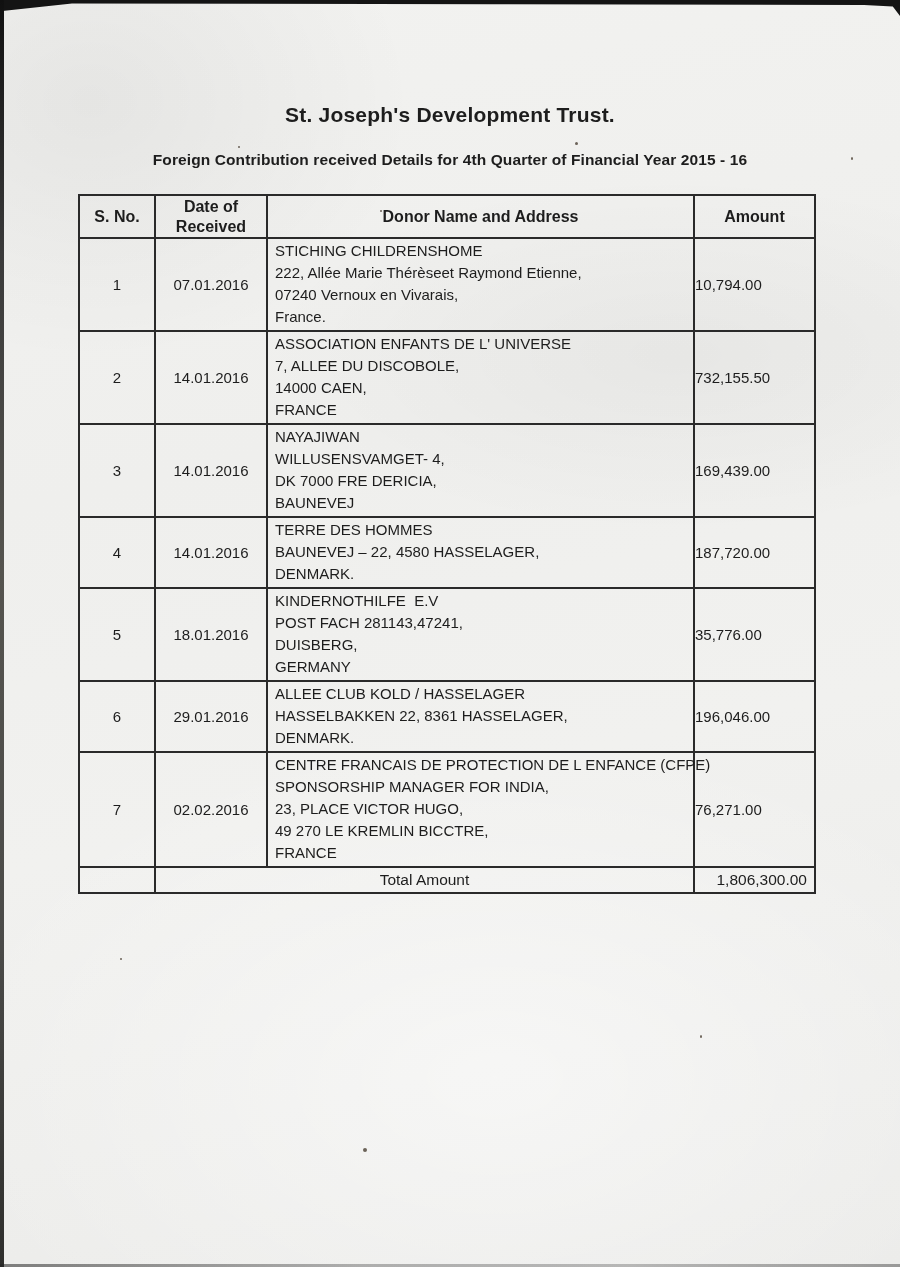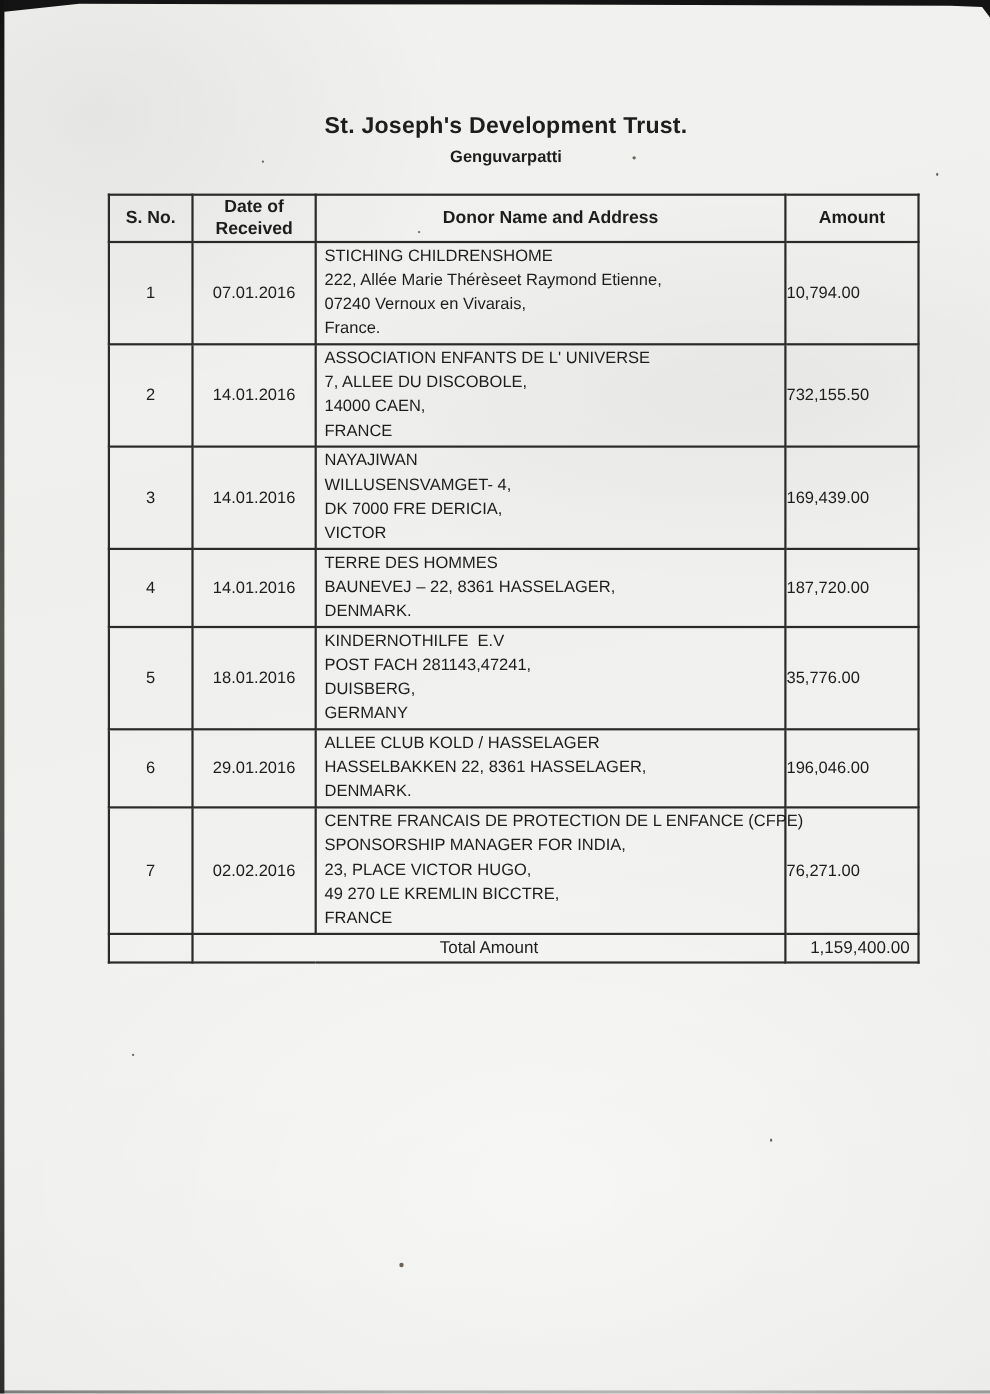--- a/index.html
+++ b/index.html
@@ -30,21 +30,21 @@
     position: absolute; top: 0; left: 0; width: 4px; height: 100%;
     background: linear-gradient(#101010 0%, #3a3a3a 20%, #55544f 45%, #4a4a48 75%, #2e2e2c 100%);
   }
   .scan-edge-bottom {
     position: absolute; left: 0; bottom: 0; width: 100%; height: 3px;
     background: linear-gradient(to right, #222, #777 40%, #888 70%, #555);
     opacity: .55;
   }
   .speck { position: absolute; border-radius: 50%; background: #6b6258; }
 
-  .content { position: relative; padding-left: 20px; }
+  .content { position: relative; }
 
   .page-title {
     margin-top: 101px;
     text-align: center;
     font-size: 21px;
     font-weight: bold;
     line-height: 28px;
     letter-spacing: .2px;
   }
   .page-subtitle {
@@ -103,21 +103,21 @@
   <div class="speck" style="left:575px;top:142px;width:3px;height:3px;"></div>
   <div class="speck" style="left:238px;top:146px;width:2px;height:2px;"></div>
   <div class="speck" style="left:380px;top:210px;width:2px;height:2px;"></div>
   <div class="speck" style="left:851px;top:157px;width:2px;height:3px;"></div>
   <div class="speck" style="left:363px;top:1148px;width:4px;height:4px;"></div>
   <div class="speck" style="left:120px;top:958px;width:2px;height:2px;"></div>
   <div class="speck" style="left:700px;top:1035px;width:2px;height:3px;"></div>
 
   <div class="content">
     <div class="page-title">St. Joseph's Development Trust.</div>
-    <div class="page-subtitle">Genguvarpatti</div>
+    <div class="report-heading">Foreign Contribution received Details for 4th Quarter of Financial Year 2015 - 16</div>
 
     <table class="contrib">
       <colgroup>
         <col class="c-sno">
           <col class="c-date">
           <col class="c-donor">
           <col class="c-amount">
       </colgroup>
       <thead>
         <tr>
@@ -155,31 +155,31 @@
     <td class="cell-amount">732,155.50</td>
   </tr>
 
   <tr>
     <td class="cell-sno">3</td>
     <td class="cell-date">14.01.2016</td>
     <td class="cell-donor">
               <div class="donor-line">NAYAJIWAN</div>
               <div class="donor-line">WILLUSENSVAMGET- 4,</div>
               <div class="donor-line">DK 7000 FRE DERICIA,</div>
-              <div class="donor-line">VICTOR</div>
+              <div class="donor-line">BAUNEVEJ</div>
             </td>
     <td class="cell-amount">169,439.00</td>
   </tr>
 
   <tr>
     <td class="cell-sno">4</td>
     <td class="cell-date">14.01.2016</td>
     <td class="cell-donor">
               <div class="donor-line">TERRE DES HOMMES</div>
-              <div class="donor-line">BAUNEVEJ – 22, 8361 HASSELAGER,</div>
+              <div class="donor-line">BAUNEVEJ – 22, 4580 HASSELAGER,</div>
               <div class="donor-line">DENMARK.</div>
             </td>
     <td class="cell-amount">187,720.00</td>
   </tr>
 
   <tr>
     <td class="cell-sno">5</td>
     <td class="cell-date">18.01.2016</td>
     <td class="cell-donor">
               <div class="donor-line">KINDERNOTHILFE  E.V</div>
@@ -211,18 +211,18 @@
               <div class="donor-line">49 270 LE KREMLIN BICCTRE,</div>
               <div class="donor-line">FRANCE</div>
             </td>
     <td class="cell-amount">76,271.00</td>
   </tr>
 </tbody>
       <tfoot>
         <tr>
           <td></td>
           <td class="total-label-cell" colspan="2">Total Amount</td>
-          <td class="total-amount-cell">1,159,400.00</td>
+          <td class="total-amount-cell">1,806,300.00</td>
         </tr>
       </tfoot>
     </table>
   </div>
 </div>
 
 </body></html>

